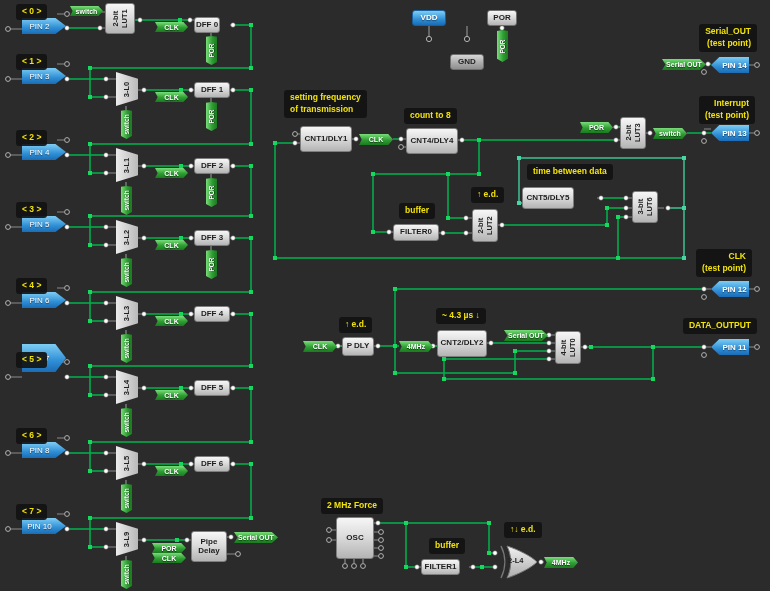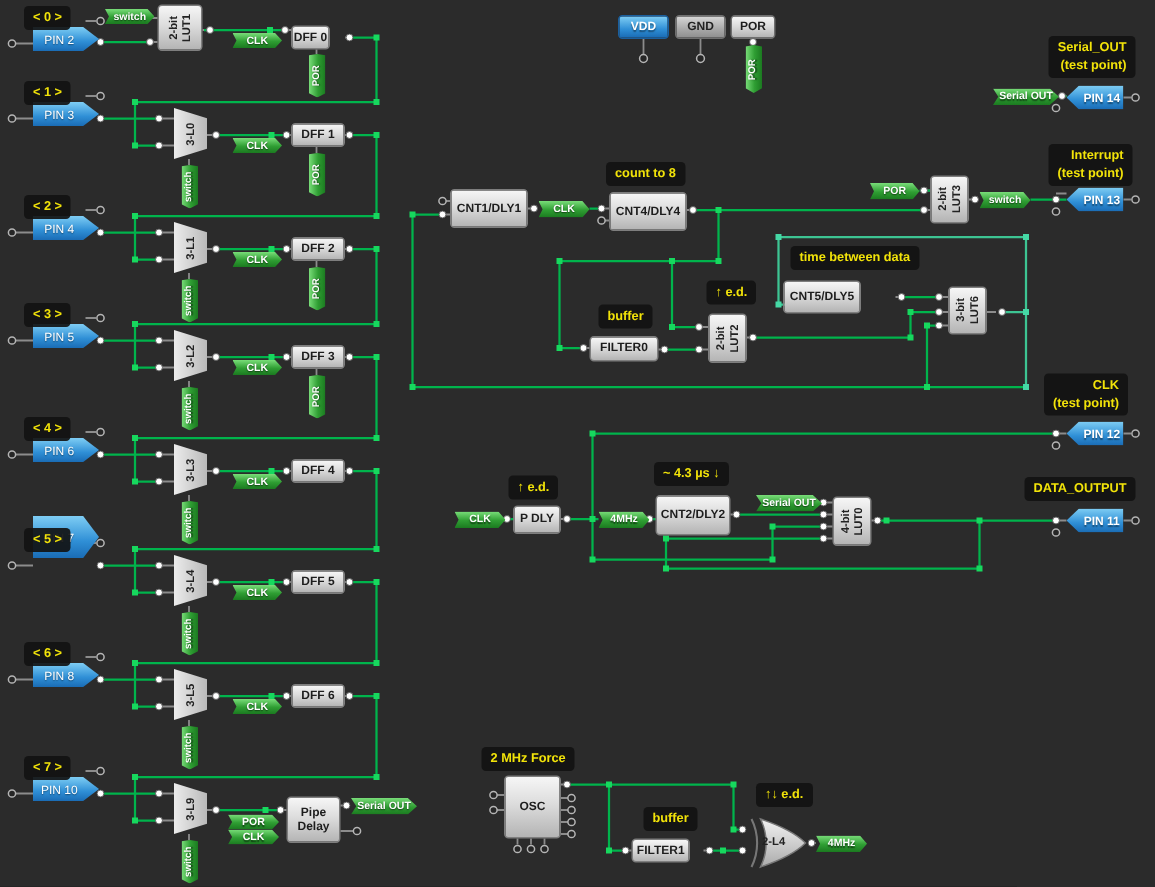--- a/index.html
+++ b/index.html
@@ -32,21 +32,21 @@
   .pinl{position:absolute;z-index:2;background:linear-gradient(180deg,#7ecdf4,#2f8fd6 60%,#1a6cb5);
        clip-path:polygon(0 50%,22% 0,100% 0,100% 100%,22% 100%);
        color:#fff;font-size:8px;font-weight:bold;display:flex;align-items:center;justify-content:center;
        padding-left:9px;box-sizing:border-box;text-shadow:0 1px 1px rgba(0,0,0,.45);}
   .lbl{position:absolute;z-index:4;background:rgba(18,18,18,.92);border-radius:3px;color:#f2e309;
        font-size:8.5px;font-weight:bold;padding:2px 6px;line-height:1.4;white-space:nowrap;}
   .lbl.r{text-align:right;}
   .pwr{border:1px solid #6f6f6f;}
   .pwr-blue{background:linear-gradient(180deg,#7ecdf4,#2f8fd6 60%,#1a6cb5);color:#fff;border-color:#1a5f9e;
        text-shadow:0 1px 1px rgba(0,0,0,.45);}
-  .pwr-gray{background:linear-gradient(180deg,#d6d6d6,#a9a9a9 60%,#8f8f8f);color:#222;}
+  .pwr-gray{background:linear-gradient(180deg,#d6d6d6,#a9a9a9 60%,#8f8f8f);color:#222;margin-top:44px;}
 </style>
 </head>
 <body>
 
 <div id="canvas">
 
 <svg id="wires" width="770" height="591">
   <defs>
     <linearGradient id="gateg" x1="0" y1="0" x2="0" y2="1">
       <stop offset="0" stop-color="#f2f2f2"></stop>
@@ -440,20 +440,21 @@
     </div>
 <div class="tag" style="left:653px;top:128px;width:34px;height:11px">switch</div>
 <div class="pinl" style="left:711px;top:125px;width:38px;height:16px">PIN 13</div>
 
 <div class="lbl r" style="right:18px;top:249px"><span>CLK</span><br><span>(test point)</span></div>
 <div class="pinl" style="left:711px;top:281px;width:38px;height:16px">PIN 12</div>
 
 <div class="lbl r" style="right:13px;top:318px"><span>DATA_OUTPUT</span></div>
 <div class="pinl" style="left:711px;top:339px;width:38px;height:16px">PIN 11</div>
 
+<div class="lbl" style="left:284px;top:90px"><span>setting frequency</span><br><span>of transmission</span></div>
 <div class="blk" style="left:300px;top:126px;width:52px;height:26px">CNT1/DLY1</div>
 <div class="tag" style="left:359px;top:134px;width:34px;height:11px">CLK</div>
 <div class="lbl" style="left:404px;top:108px">count to 8</div>
 <div class="blk" style="left:406px;top:128px;width:52px;height:26px">CNT4/DLY4</div>
 
 <div class="lbl" style="left:527px;top:164px">time between data</div>
 <div class="blk" style="left:522px;top:187px;width:52px;height:22px">CNT5/DLY5</div>
 <div class="blk" style="left:632px;top:191px;width:26px;height:32px">
       <div class="v2">
         <span>3-bit</span>

